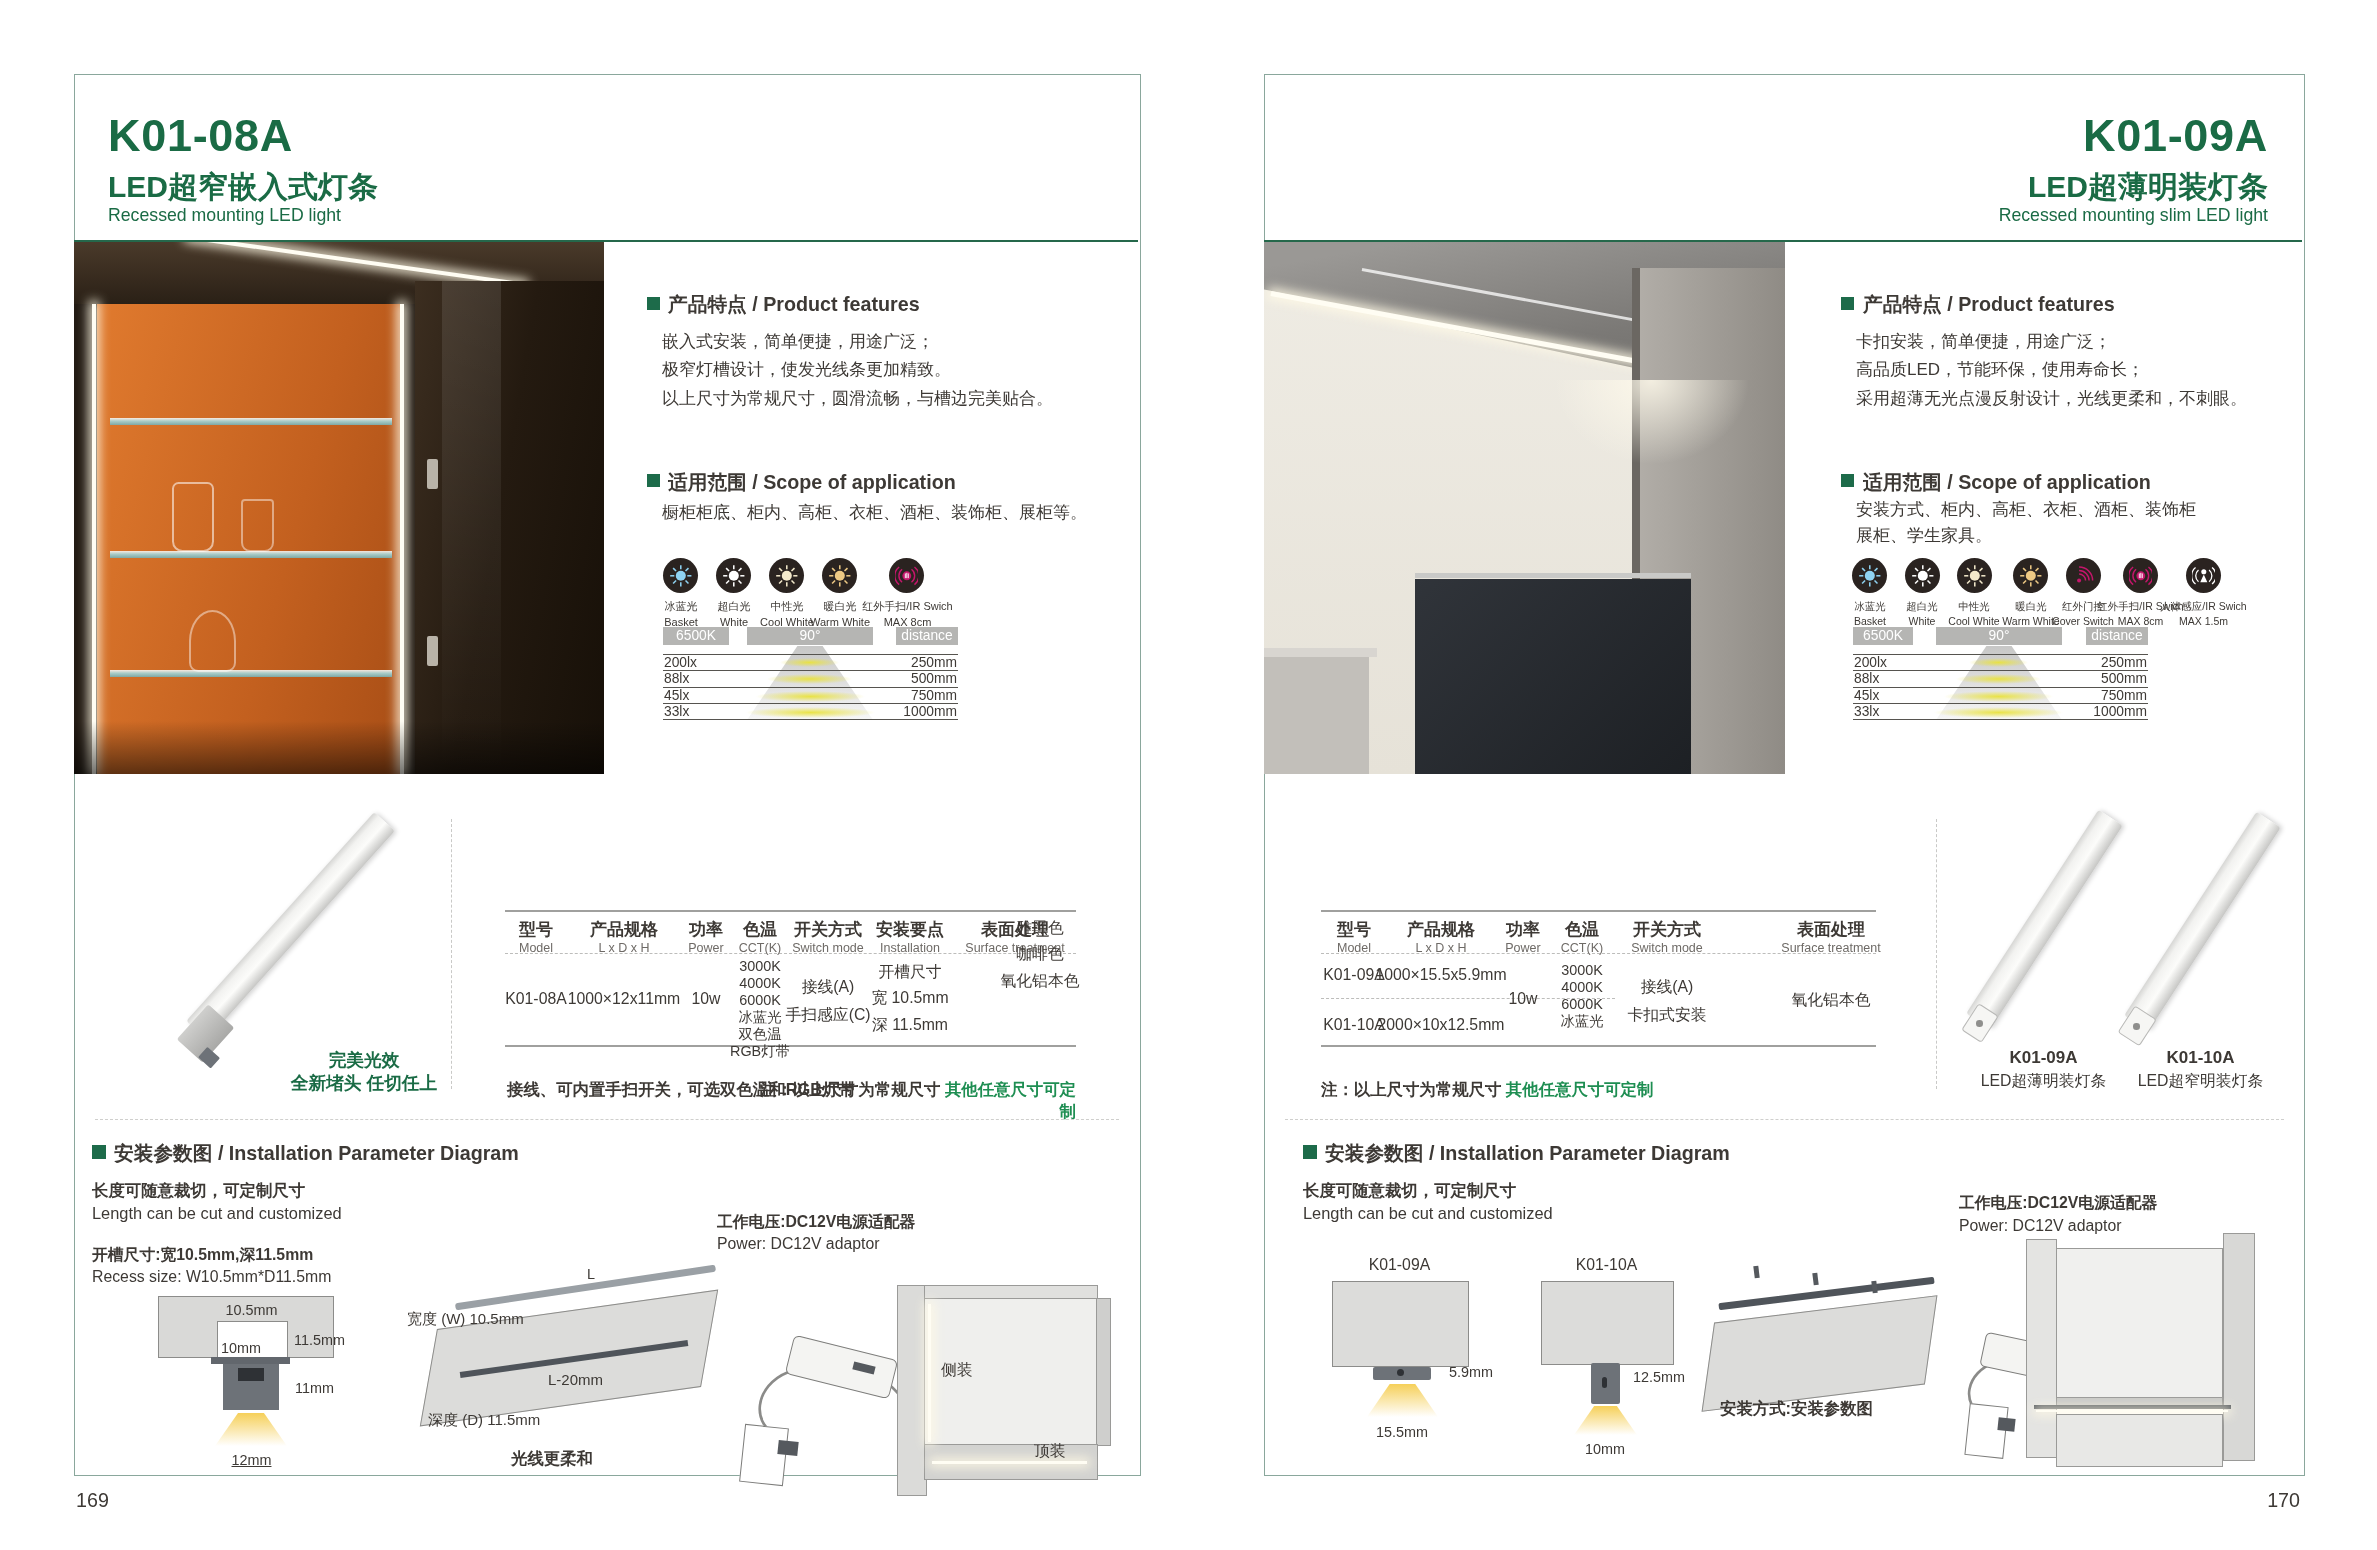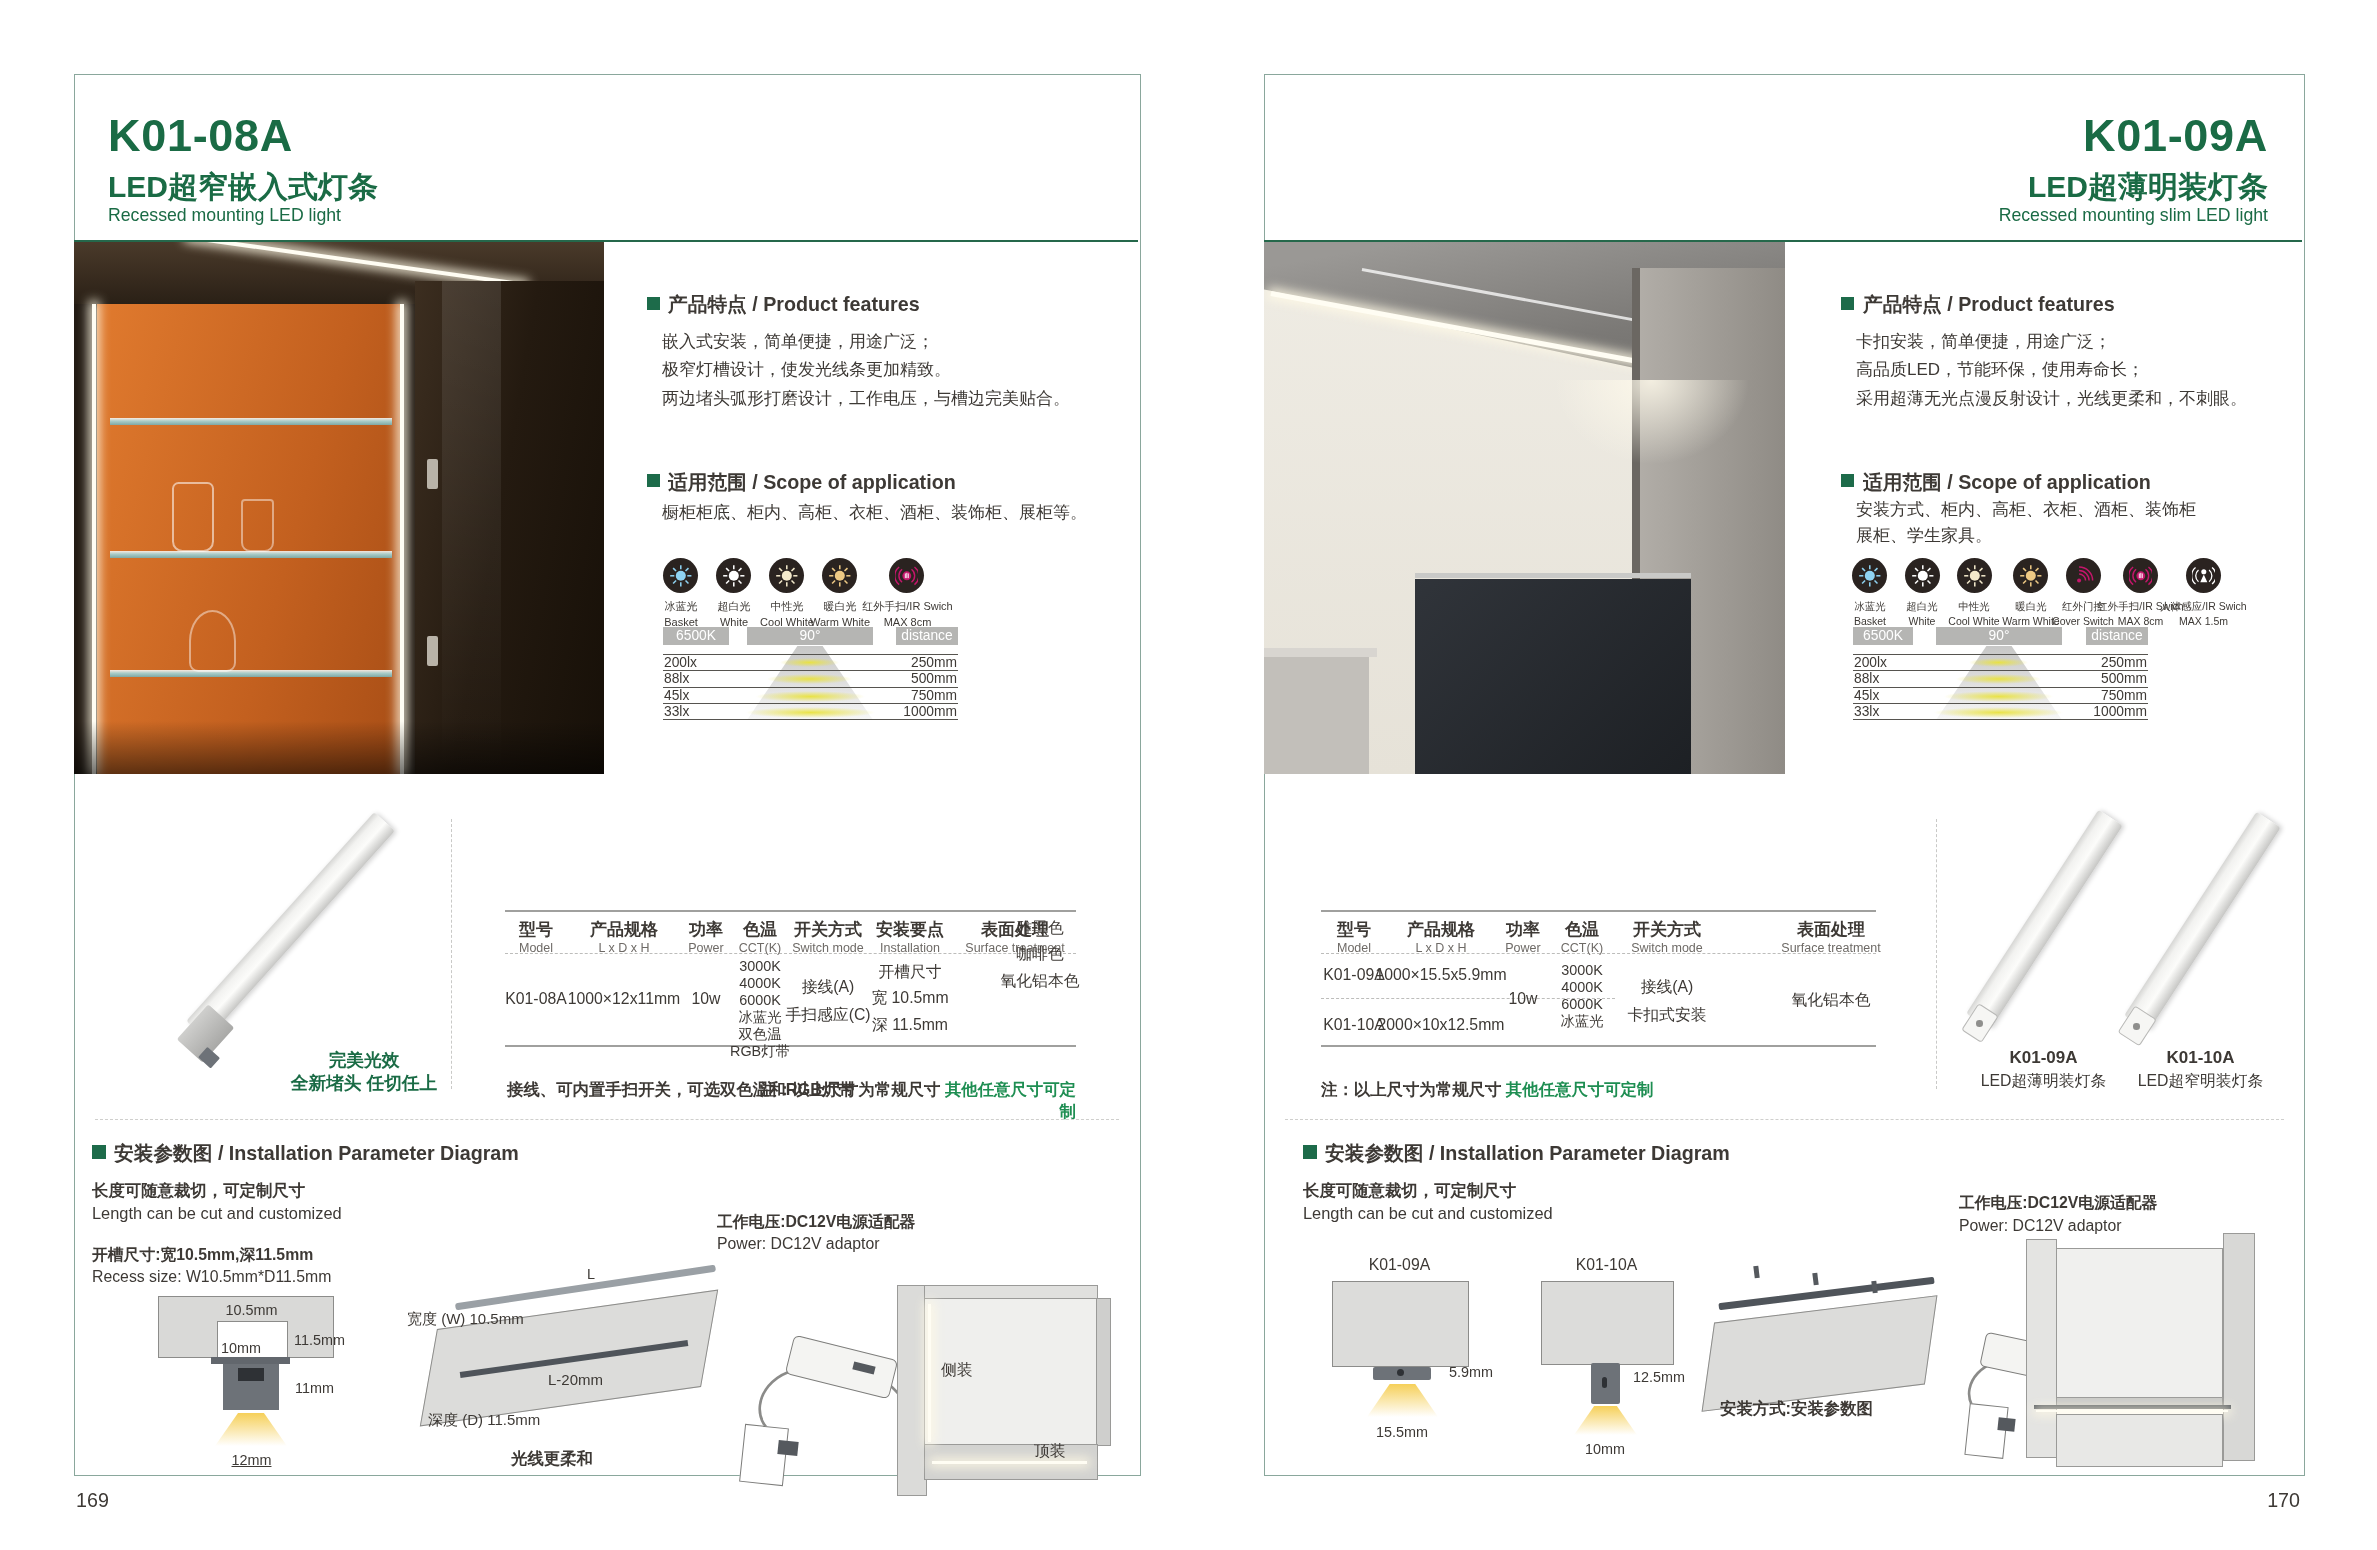--- a/index.html
+++ b/index.html
@@ -76,21 +76,21 @@
     <div class="abs" style="left:368px;top:39px;width:59px;height:493px;background:linear-gradient(rgba(255,255,255,.10),rgba(255,255,255,0));"></div>
     <div class="abs" style="left:353px;top:217px;width:10.5px;height:30px;background:#b9b3a8;border-radius:2px;"></div>
     <div class="abs" style="left:353px;top:394px;width:10.5px;height:30px;background:#b9b3a8;border-radius:2px;"></div>
     <div class="abs" style="left:0;top:479px;width:530px;height:53px;background:linear-gradient(rgba(0,0,0,0),rgba(0,0,0,.55));"></div>
   </div>
 
   <div class="abs bullet" style="left:647px;top:297px;"></div>
   <div class="abs hd" style="left:668px;top:291px;">产品特点 / Product features</div>
   <div class="abs f26" style="left:662px;top:330px;">嵌入式安装，简单便捷，用途广泛；</div>
   <div class="abs f26" style="left:662px;top:358px;">极窄灯槽设计，使发光线条更加精致。</div>
-  <div class="abs f26" style="left:662px;top:387px;">两边堵头弧形打磨设计，工作电压，与槽边完美贴合。</div>
+  <div class="abs f26" style="left:662px;top:387px;">以上尺寸为常规尺寸，圆滑流畅，与槽边完美贴合。</div>
   <div class="abs bullet" style="left:647px;top:474px;"></div>
   <div class="abs hd" style="left:668px;top:469px;">适用范围 / Scope of application</div>
   <div class="abs f26" style="left:662px;top:501px;">橱柜柜底、柜内、高柜、衣柜、酒柜、装饰柜、展柜等。</div>
 
   <div class="abs icircle" style="left:663px;top:558px;">
     <svg width="23.6" height="23.6" viewBox="0 0 40 40">
       <g stroke-width="2.6" stroke="#8fd3f2">
         <line x1="20" y1="2" x2="20" y2="9"></line>
           <line x1="20" y1="31" x2="20" y2="38"></line>
         <line x1="2" y1="20" x2="9" y2="20"></line>

